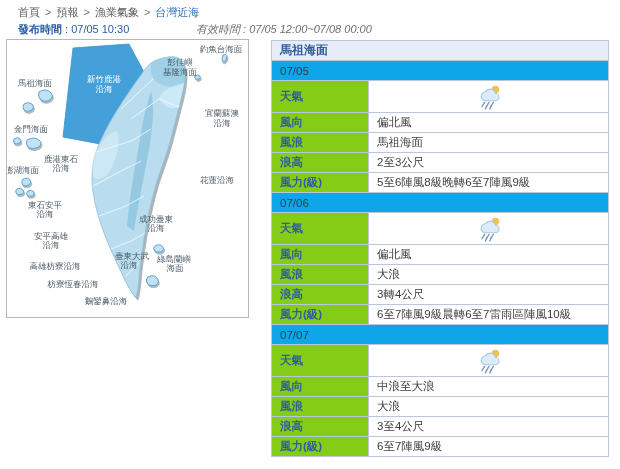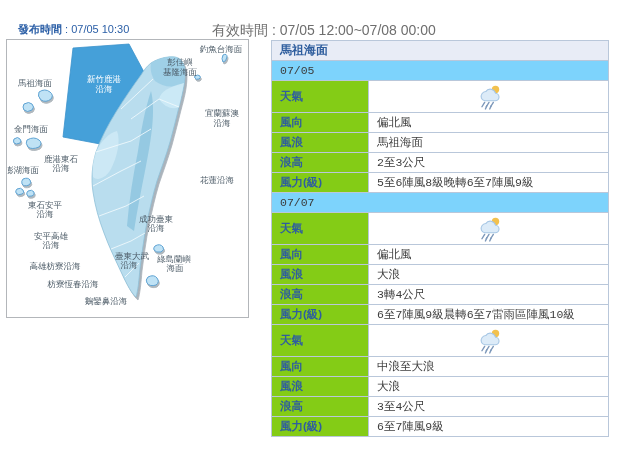--- a/index.html
+++ b/index.html
@@ -8,47 +8,50 @@
 
   
   .crumbs{position:absolute;left:18px;top:5px;font-size:11px;color:#5a5a5a;white-space:nowrap;}
   .crumbs .sep{margin:0 5px;color:#777;}
   .crumbs .lnk{color:#5a5a5a;text-decoration:none;cursor:pointer;}
   .crumbs .current{color:#2e6db4;}
 
   
   .issued{position:absolute;left:18px;top:22px;font-size:11px;color:#2a5ea6;text-align:right;}
   .issued b{font-weight:bold;}
-  .valid{position:absolute;left:212px;top:22px;font-size:14px;color:#6e6e6e;}
+  .valid{position:absolute;left:196px;top:22px;font-size:11px;color:#6e6e6e;font-style:italic;}
 
   
   .mapbox{position:absolute;left:6px;top:39px;width:241px;height:277px;border:1px solid #b3b6ba;background:#fff;box-sizing:content-box;}
   .mapbox svg{display:block;}
   .map-label{font-size:8.5px;fill:#4b5a66;}
   .map-label-sel{font-size:8.5px;fill:#ffffff;}
 
   
   .ftable{position:absolute;left:271px;top:40px;}
   table{border-collapse:collapse;table-layout:fixed;width:338px;}
   td{border:1px solid #b9c7da;font-size:11.5px;padding:0 8px;vertical-align:middle;color:#3c3c3c;}
   col.c1{width:97px;}
   tr.hdr td{height:19px;background:#e8ecf6;color:#2f5e9e;font-weight:bold;font-size:12px;}
-  tr.date td{height:19px;background:#7dd3fc;color:#3c3c3c;font-family:Liberation Mono, monospace;}
+  tr.date td{height:19px;background:#0ea5e9;color:#3c3c3c;}
   tr.norm td{height:19px;}
   tr.wx td{height:31px;}
   td.lbl{background:#84cc16;color:#2f5e9e;font-weight:bold;}
-  td.val{background:#ffffff;font-family:Liberation Mono, monospace;}
+  td.val{background:#ffffff;}
   td.wval{text-align:center;background:#ffffff;}
   .wicon{display:inline-block;width:30px;height:26px;vertical-align:middle;}
 </style>
 </head>
 <body>
 
 <div id="page">
 
+  <div class="crumbs">
+    <span class="lnk">首頁</span><span class="sep">&gt;</span><span class="lnk">預報</span><span class="sep">&gt;</span><span class="lnk">漁業氣象</span><span class="sep">&gt;</span><span class="current">台灣近海</span>
+  </div>
 
   <div class="issued"><b>發布時間</b><span> : </span><span>07/05 10:30</span></div>
   <div class="valid"><span>有效時間</span><span> : </span><span>07/05 12:00~07/08 00:00</span></div>
 
   <div class="mapbox">
     <svg width="241" height="277" viewBox="6 39 241 277" xmlns="http://www.w3.org/2000/svg">
 
       <polygon points="72,47 128,43 151,86 131,149 62,136" fill="#45a0d9" stroke="#3a92cb" stroke-width="0.8"></polygon>
 
       <g style="filter:drop-shadow(2px 3px 0 #aab3bb)">
@@ -155,21 +158,21 @@
       <tr class="norm">
             <td class="lbl">浪高</td>
             <td class="val">2至3公尺</td>
           </tr>
       <tr class="norm">
             <td class="lbl">風力(級)</td>
             <td class="val">5至6陣風8級晚轉6至7陣風9級</td>
           </tr>
 
       <tr class="date">
-            <td colspan="2">07/07</td>
+            <td colspan="2">07/06</td>
           </tr>
       <tr class="wx">
         <td class="lbl">天氣</td>
         <td class="wval">
           <span class="wicon">
             <svg viewBox="0 0 26 24" width="30" height="26">
               <circle cx="19" cy="5" r="3.4" fill="#f2c14e"></circle>
               <path d="M6,13 a4.5,4.5 0 0 1 4,-6 a5,5 0 0 1 9,1.5 a3.5,3.5 0 0 1 -0.5,7 l-9.5,0 a3.8,3.8 0 0 1 -3,-2.5 Z" fill="#dcebf8" stroke="#a6c6e4" stroke-width="1"></path>
               <g stroke="#7d98ba" stroke-width="1.3" stroke-linecap="round">
                 <line x1="9" y1="17" x2="6.5" y2="21"></line>
@@ -192,20 +195,23 @@
           </tr>
       <tr class="norm">
             <td class="lbl">浪高</td>
             <td class="val">3轉4公尺</td>
           </tr>
       <tr class="norm">
             <td class="lbl">風力(級)</td>
             <td class="val">6至7陣風9級晨轉6至7雷雨區陣風10級</td>
           </tr>
 
+      <tr class="date">
+            <td colspan="2">07/07</td>
+          </tr>
       <tr class="wx">
         <td class="lbl">天氣</td>
         <td class="wval">
           <span class="wicon">
             <svg viewBox="0 0 26 24" width="30" height="26">
               <circle cx="19" cy="5" r="3.4" fill="#f2c14e"></circle>
               <path d="M6,13 a4.5,4.5 0 0 1 4,-6 a5,5 0 0 1 9,1.5 a3.5,3.5 0 0 1 -0.5,7 l-9.5,0 a3.8,3.8 0 0 1 -3,-2.5 Z" fill="#dcebf8" stroke="#a6c6e4" stroke-width="1"></path>
               <g stroke="#7d98ba" stroke-width="1.3" stroke-linecap="round">
                 <line x1="9" y1="17" x2="6.5" y2="21"></line>
                     <line x1="13" y1="17" x2="10.5" y2="21"></line>

